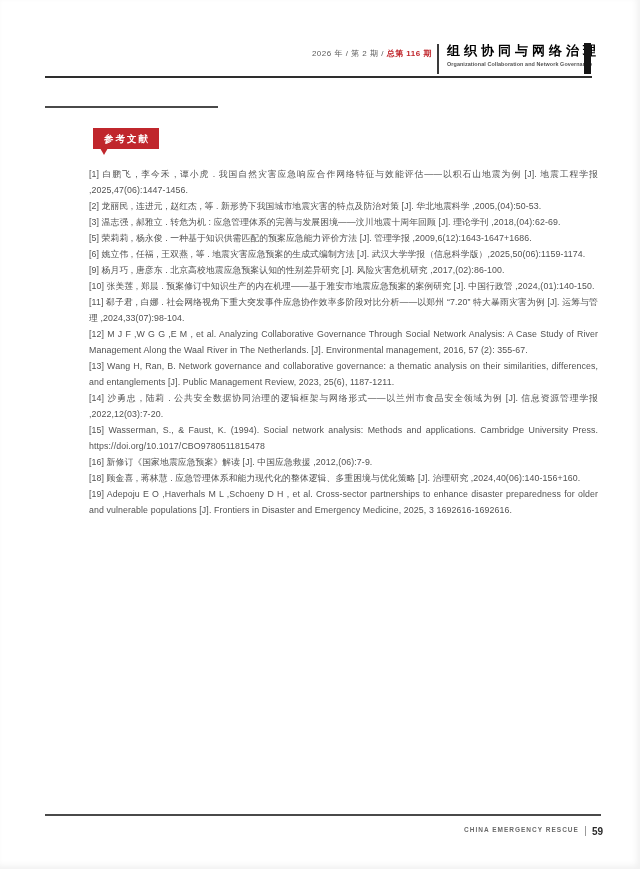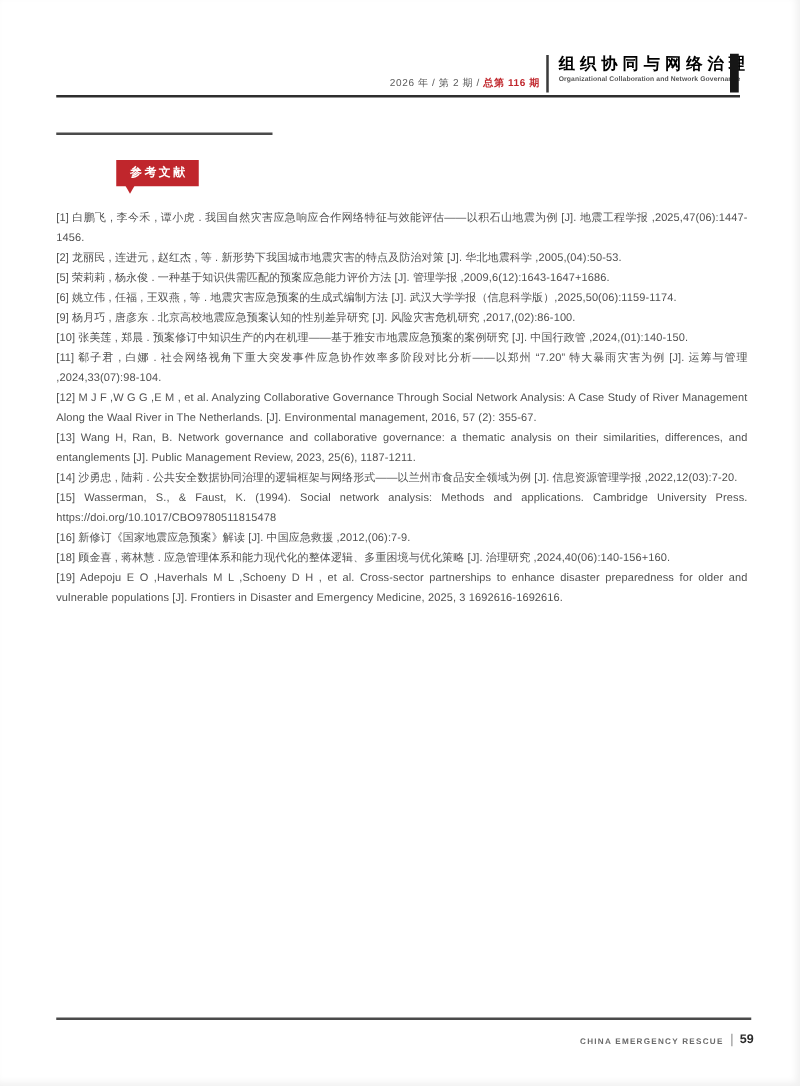--- a/index.html
+++ b/index.html
@@ -5,21 +5,21 @@
   html,body{margin:0;padding:0;background:#f0f0ef;}
   .page{
     position:relative;width:640px;height:869px;margin:0 auto;
     background:#ffffff;overflow:hidden;
     box-shadow:inset -3px -3px 6px rgba(0,0,0,0.06);
     font-family:"Liberation Sans","DejaVu Sans",sans-serif;
     color:#4f4f4f;
   }
   
   .issue-info{
-    position:absolute;top:61px;right:208px;
+    position:absolute;top:48px;right:208px;
     font-size:8px;letter-spacing:0.5px;color:#5a5a5a;white-space:nowrap;
   }
   .issue-highlight{color:#c0262c;font-weight:bold;}
   .header-vbar{position:absolute;left:437px;top:44px;width:2px;height:30px;background:#3a3a3a;}
   .title-block{position:absolute;left:447px;top:44px;width:135px;}
   .journal-title-cn{
     font-size:13px;font-weight:bold;color:#000000;
     letter-spacing:4px;white-space:nowrap;line-height:14px;
   }
   .journal-title-en{
@@ -40,26 +40,26 @@
   .section-badge::after{
     content:"";position:absolute;left:7px;bottom:-6px;
     width:0;height:0;border-left:4px solid transparent;
     border-right:4px solid transparent;border-top:7px solid #c0262c;
   }
   
   .refs{
     position:absolute;left:45px;top:166px;width:553px;
     font-size:8.8px;line-height:16px;color:#515151;
   }
-  .ref{text-align:justify;letter-spacing:0.1px;}
+  .ref{text-align:justify;letter-spacing:0.1px;margin-left:44px;}
   
   .footer-rule{position:absolute;left:45px;top:814px;width:556px;height:1.5px;background:#4a4a4a;}
   .footer{
     position:absolute;top:826px;right:37px;
-    display:flex;align-items:flex-end;white-space:nowrap;
+    display:flex;align-items:flex-start;white-space:nowrap;
   }
   .footer-journal{font-size:6.5px;letter-spacing:1px;color:#6a6a6a;font-weight:bold;}
   .footer-sep{width:1px;height:10px;background:#9a9a9a;margin:0 6px;}
   .footer-page{font-size:10px;font-weight:bold;color:#2b2b2b;}
 </style>
 </head>
 <body>
 
 <div class="page">
 
@@ -77,20 +77,21 @@
   <div class="footnote-divider"></div>
 
   <div class="section-badge">参考文献</div>
 
   <div class="refs">
 
       <div class="ref">[1] 白鹏飞 , 李今禾 , 谭小虎 . 我国自然灾害应急响应合作网络特征与效能评估——以积石山地震为例 [J]. 地震工程学报 ,2025,47(06):1447-1456.</div>
 
       <div class="ref">[2] 龙丽民 , 连进元 , 赵红杰 , 等 . 新形势下我国城市地震灾害的特点及防治对策 [J]. 华北地震科学 ,2005,(04):50-53.</div>
 
+      <div class="ref">[3] 温志强 , 郝雅立 . 转危为机 : 应急管理体系的完善与发展困境——汶川地震十周年回顾 [J]. 理论学刊 ,2018,(04):62-69.</div>
 
 
       <div class="ref">[5] 荣莉莉 , 杨永俊 . 一种基于知识供需匹配的预案应急能力评价方法 [J]. 管理学报 ,2009,6(12):1643-1647+1686.</div>
 
       <div class="ref">[6] 姚立伟 , 任福 , 王双燕 , 等 . 地震灾害应急预案的生成式编制方法 [J]. 武汉大学学报（信息科学版）,2025,50(06):1159-1174.</div>
 
 
 
       <div class="ref">[9] 杨月巧 , 唐彦东 . 北京高校地震应急预案认知的性别差异研究 [J]. 风险灾害危机研究 ,2017,(02):86-100.</div>
 

